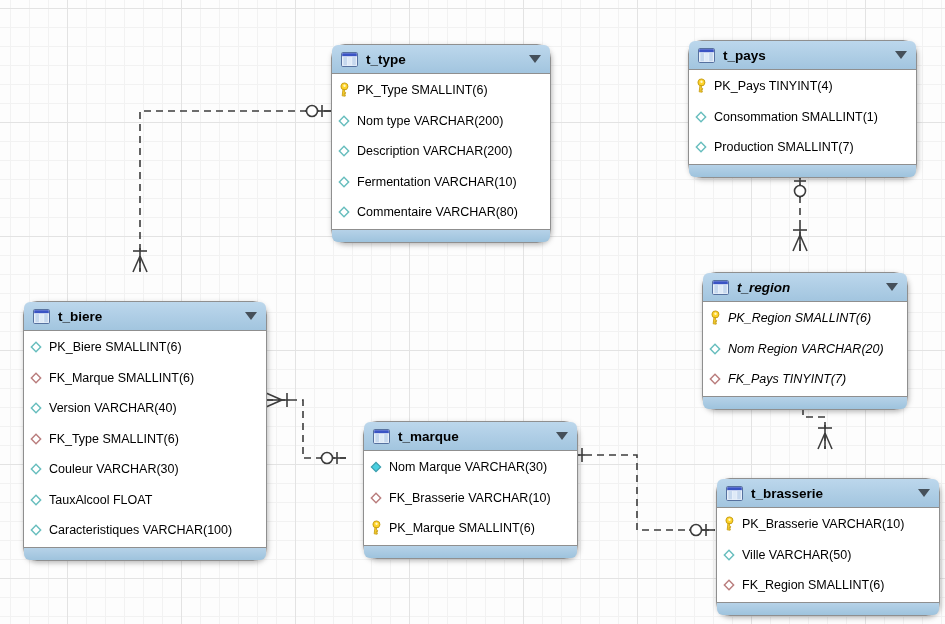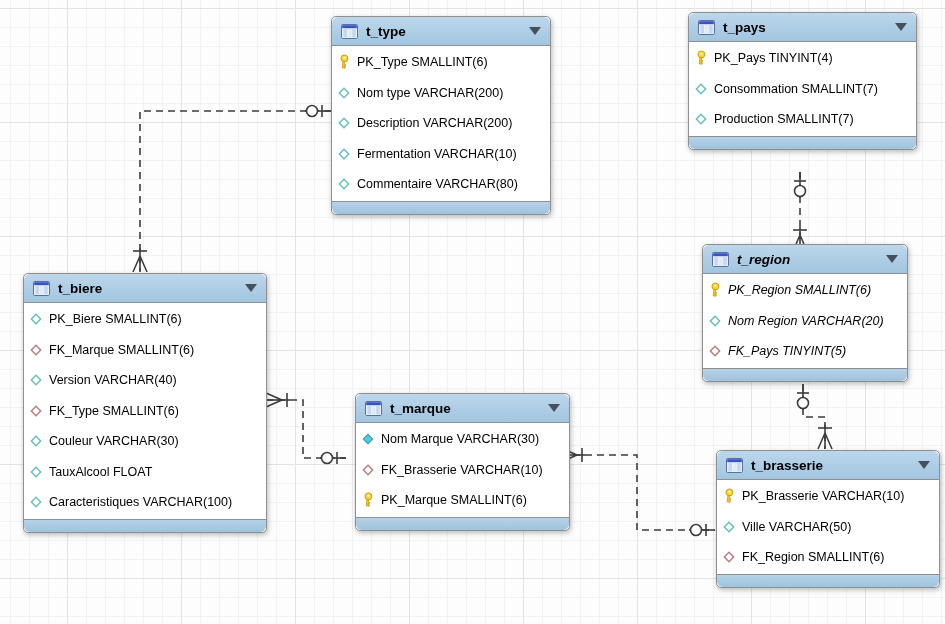--- a/index.html
+++ b/index.html
@@ -11,22 +11,22 @@
       linear-gradient(to right,#e3e3e3 1px,transparent 1px),
       linear-gradient(to bottom,#e3e3e3 1px,transparent 1px),
       linear-gradient(to right,#f2f2f2 1px,transparent 1px),
       linear-gradient(to bottom,#f2f2f2 1px,transparent 1px);
     background-size:114px 114px,114px 114px,19px 19px,19px 19px;
     background-position:67px 8px,67px 8px,10px 8px,10px 8px;
   }
   #connections{position:absolute;left:0;top:0;z-index:1;}
   #tables{position:absolute;left:0;top:0;width:100%;height:100%;z-index:2;pointer-events:none;}
   .db-table{
-    position:absolute;background:#ffffff;border:1px solid #8f8f8f;border-radius:5px;
-    box-shadow:1px 2px 5px rgba(60,60,60,.35);pointer-events:auto;
+    position:absolute;background:#ffffff;border:1px solid #8f8f8f;border-radius:14px;
+    box-shadow:1px 2px 5px rgba(60,60,60,.35);pointer-events:auto;margin-top:28px;
   }
   .tbl-header{
     height:28px;display:flex;align-items:center;gap:8px;padding:0 9px;
     background:linear-gradient(#bcd7ec,#a2c5df);
     border-bottom:1px solid #8f8f8f;border-radius:6px 6px 0 0;
   }
   .tbl-title{font-size:13.5px;font-weight:bold;color:#000;flex:1;white-space:nowrap;}
   .collapse-tri{width:0;height:0;border-left:6px solid transparent;border-right:6px solid transparent;border-top:8px solid #45505a;cursor:pointer;}
   .tbl-body{padding:1px 0;}
   .col-row{height:30.5px;display:flex;align-items:center;gap:6px;padding:0 5px;font-size:12.5px;color:#000;white-space:nowrap;}
@@ -202,21 +202,21 @@
               </svg>
             </span>
             <span>PK_Pays TINYINT(4)</span>
           </div>
           <div class="col-row">
             <span class="col-icon">
               <svg width="12" height="12" viewBox="0 0 12 12">
                 <rect x="2.7" y="2.7" width="6.6" height="6.6" transform="rotate(45 6 6)" fill="#ffffff" stroke="#66bdbd" stroke-width="1.4"></rect>
               </svg>
             </span>
-            <span>Consommation SMALLINT(7)</span>
+            <span>Consommation SMALLINT(1)</span>
           </div>
           <div class="col-row">
             <span class="col-icon">
               <svg width="12" height="12" viewBox="0 0 12 12">
                 <rect x="2.7" y="2.7" width="6.6" height="6.6" transform="rotate(45 6 6)" fill="#ffffff" stroke="#66bdbd" stroke-width="1.4"></rect>
               </svg>
             </span>
             <span>Production SMALLINT(7)</span>
           </div>
         </div>
@@ -256,21 +256,21 @@
               </svg>
             </span>
             <span>Nom Region VARCHAR(20)</span>
           </div>
           <div class="col-row">
             <span class="col-icon">
               <svg width="12" height="12" viewBox="0 0 12 12">
                 <rect x="2.7" y="2.7" width="6.6" height="6.6" transform="rotate(45 6 6)" fill="#ffffff" stroke="#b97c7c" stroke-width="1.4"></rect>
               </svg>
             </span>
-            <span>FK_Pays TINYINT(5)</span>
+            <span>FK_Pays TINYINT(7)</span>
           </div>
         </div>
         <div class="tbl-footer"></div>
       </div>
       <div class="db-table" style="left: 23px; top: 273px; width: 242px;">
         <div class="tbl-header">
           <span class="hdr-icon">
             <svg width="17" height="15" viewBox="0 0 17 15">
               <rect x="0.5" y="0.5" width="16" height="14" rx="1.2" fill="#e8f0fa" stroke="#56719f"></rect>
               <rect x="1.2" y="1.2" width="14.6" height="3" fill="#3a53c4"></rect>
@@ -335,21 +335,21 @@
             <span class="col-icon">
               <svg width="12" height="12" viewBox="0 0 12 12">
                 <rect x="2.7" y="2.7" width="6.6" height="6.6" transform="rotate(45 6 6)" fill="#ffffff" stroke="#66bdbd" stroke-width="1.4"></rect>
               </svg>
             </span>
             <span>Caracteristiques VARCHAR(100)</span>
           </div>
         </div>
         <div class="tbl-footer"></div>
       </div>
-      <div class="db-table" style="left: 355px; top: 393px; width: 213px;">
+      <div class="db-table" style="left: 363px; top: 393px; width: 213px;">
         <div class="tbl-header">
           <span class="hdr-icon">
             <svg width="17" height="15" viewBox="0 0 17 15">
               <rect x="0.5" y="0.5" width="16" height="14" rx="1.2" fill="#e8f0fa" stroke="#56719f"></rect>
               <rect x="1.2" y="1.2" width="14.6" height="3" fill="#3a53c4"></rect>
               <rect x="2.4" y="5.1" width="3.6" height="8.2" fill="#c6d8ee"></rect>
               <rect x="6.8" y="5.1" width="3.6" height="8.2" fill="#dfeaf7"></rect>
               <rect x="11.2" y="5.1" width="3.6" height="8.2" fill="#c6d8ee"></rect>
             </svg>
           </span>

